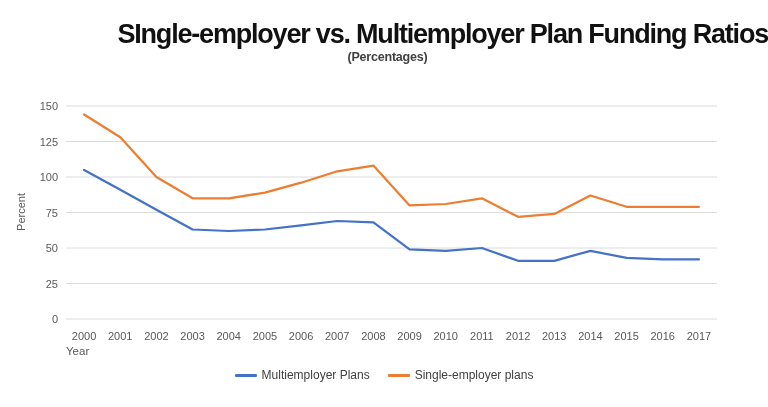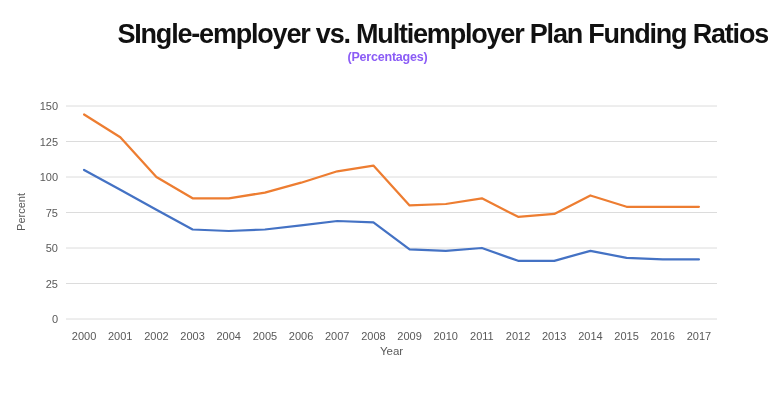--- a/index.html
+++ b/index.html
@@ -8,30 +8,30 @@
     font-family:"Liberation Sans","DejaVu Sans",sans-serif;
   }
   .stage{position:absolute;inset:0;background:#ffffff;}
   .chart-title{
     position:absolute;top:19px;left:0;right:0;text-align:right;
     font-size:27px;font-weight:bold;color:#111111;letter-spacing:-1.2px;
     font-family:"Liberation Sans","DejaVu Sans",sans-serif;
   }
   .chart-subtitle{
     position:absolute;top:50px;left:0;right:0;text-align:center;
-    font-size:12.5px;font-weight:bold;color:#8b5cf6;letter-spacing:-0.2px;padding-left:7px;
+    font-size:12.5px;font-weight:bold;color:#404040;letter-spacing:-0.2px;padding-left:7px;
   }
   .plot-svg{position:absolute;top:0;left:0;}
   .y-axis-title{
     position:absolute;top:212px;left:21px;
     transform:translate(-50%,-50%) rotate(-90deg);
     font-size:11px;color:#595959;white-space:nowrap;
   }
   .x-axis-title{
-    position:absolute;top:345px;left:66px;width:651px;text-align:center;
+    position:absolute;top:345px;left:66px;width:651px;
     font-size:11.5px;color:#595959;
   }
   .legend{
     position:absolute;top:368px;left:0;right:0;
     display:flex;justify-content:center;align-items:center;gap:18px;
   }
   .legend-item{display:flex;align-items:center;gap:5px;}
   .legend-swatch{display:inline-block;width:22px;height:3px;border-radius:1px;}
   .legend-label{font-size:12px;color:#404040;}
 </style>
@@ -78,14 +78,24 @@
       <text x="662.75" y="340" text-anchor="middle" font-size="11" fill="#595959" font-family="&quot;Liberation Sans&quot;,&quot;DejaVu Sans&quot;,sans-serif">2016</text>
       <text x="698.9166666666666" y="340" text-anchor="middle" font-size="11" fill="#595959" font-family="&quot;Liberation Sans&quot;,&quot;DejaVu Sans&quot;,sans-serif">2017</text>
       <polyline points="84.1,169.9 120.3,189.8 156.4,209.7 192.6,229.5 228.8,231.0 264.9,229.5 301.1,225.3 337.3,221.0 373.4,222.4 409.6,249.4 445.8,250.8 481.9,248.0 518.1,260.8 554.3,260.8 590.4,250.8 626.6,257.9 662.8,259.4 698.9,259.4" fill="none" stroke="#4472C4" stroke-width="2.25" stroke-linejoin="round" stroke-linecap="round"></polyline>
       <polyline points="84.1,114.5 120.3,137.2 156.4,177.0 192.6,198.3 228.8,198.3 264.9,192.6 301.1,182.7 337.3,171.3 373.4,165.6 409.6,205.4 445.8,204.0 481.9,198.3 518.1,216.8 554.3,213.9 590.4,195.5 626.6,206.8 662.8,206.8 698.9,206.8" fill="none" stroke="#ED7D31" stroke-width="2.25" stroke-linejoin="round" stroke-linecap="round"></polyline>
     </svg>
 
   <div class="y-axis-title">Percent</div>
 
   <div class="x-axis-title">Year</div>
 
+  <div class="legend" id="legend">
+      <div class="legend-item">
+        <span class="legend-swatch" style="background: rgb(68, 114, 196);"></span>
+        <span class="legend-label">Multiemployer Plans</span>
+      </div>
+      <div class="legend-item">
+        <span class="legend-swatch" style="background: rgb(237, 125, 49);"></span>
+        <span class="legend-label">Single-employer plans</span>
+      </div>
+    </div>
 
 </div>
 
 </body></html>

